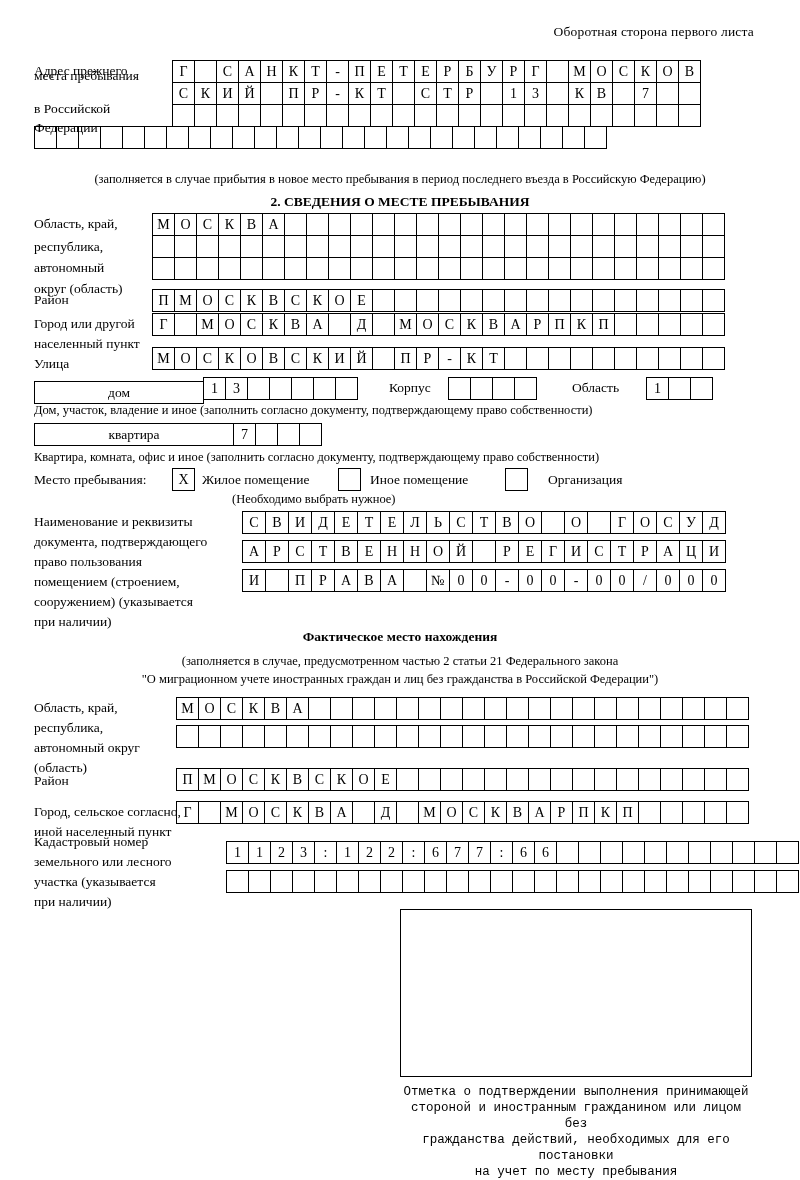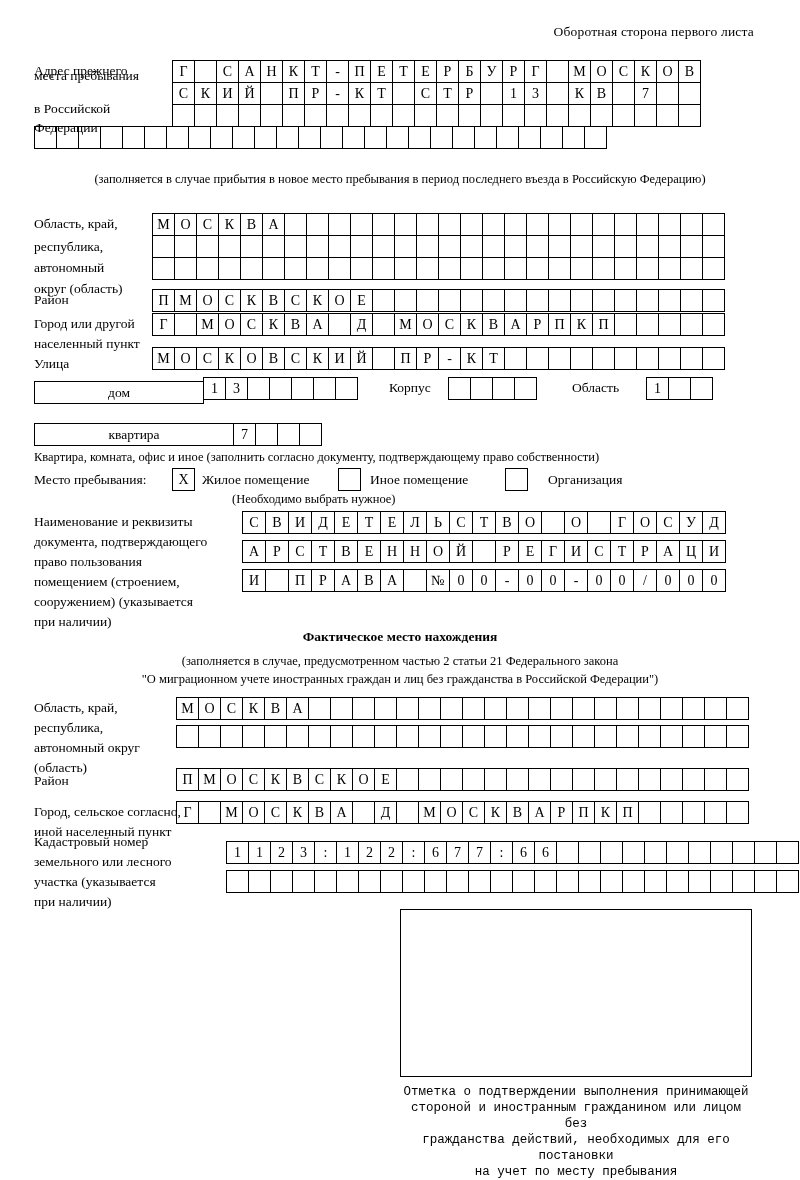--- a/index.html
+++ b/index.html
@@ -178,20 +178,21 @@
       <div class="cell empty"></div>
       <div class="cell empty"></div>
       <div class="cell empty"></div>
       <div class="cell empty"></div>
       <div class="cell empty"></div>
       <div class="cell empty"></div>
     </div>
 
   <div class="note" style="top:172px;">(заполняется в случае прибытия в новое место пребывания в период последнего въезда в Российскую Федерацию)</div>
 
+  <div class="sec-title" style="top:194px;">2. СВЕДЕНИЯ О МЕСТЕ ПРЕБЫВАНИЯ</div>
 
   <div class="lbl" style="left:34px;top:215px;">Область, край,</div>
   <div class="lbl" style="left:34px;top:238px;">республика,</div>
   <div class="lbl" style="left:34px;top:259px;">автономный</div>
   <div class="lbl" style="left:34px;top:280px;">округ (область)</div>
 
   <div class="row" id="s2-reg1" style="left:152px;top:213px;">
       <div class="cell">М</div>
       <div class="cell">О</div>
       <div class="cell">С</div>
@@ -384,20 +385,21 @@
       <div class="cell empty"></div>
       <div class="cell empty"></div>
     </div>
   <div class="lbl" style="left:572px;top:379px;">Область</div>
   <div class="row" id="s2-stroenie" style="left:646px;top:377px;">
       <div class="cell">1</div>
       <div class="cell empty"></div>
       <div class="cell empty"></div>
     </div>
 
+  <div class="lbl small" style="left:34px;top:402px;">Дом, участок, владение и иное (заполнить согласно документу, подтверждающему право собственности)</div>
 
   <div class="widebox" style="position:absolute;left:34px;top:423px;width:200px;">квартира</div>
   <div class="row" id="s2-flat" style="left:233px;top:423px;">
       <div class="cell">7</div>
       <div class="cell empty"></div>
       <div class="cell empty"></div>
       <div class="cell empty"></div>
     </div>
   <div class="lbl small" style="left:34px;top:449px;">Квартира, комната, офис и иное (заполнить согласно документу, подтверждающему право собственности)</div>
 

